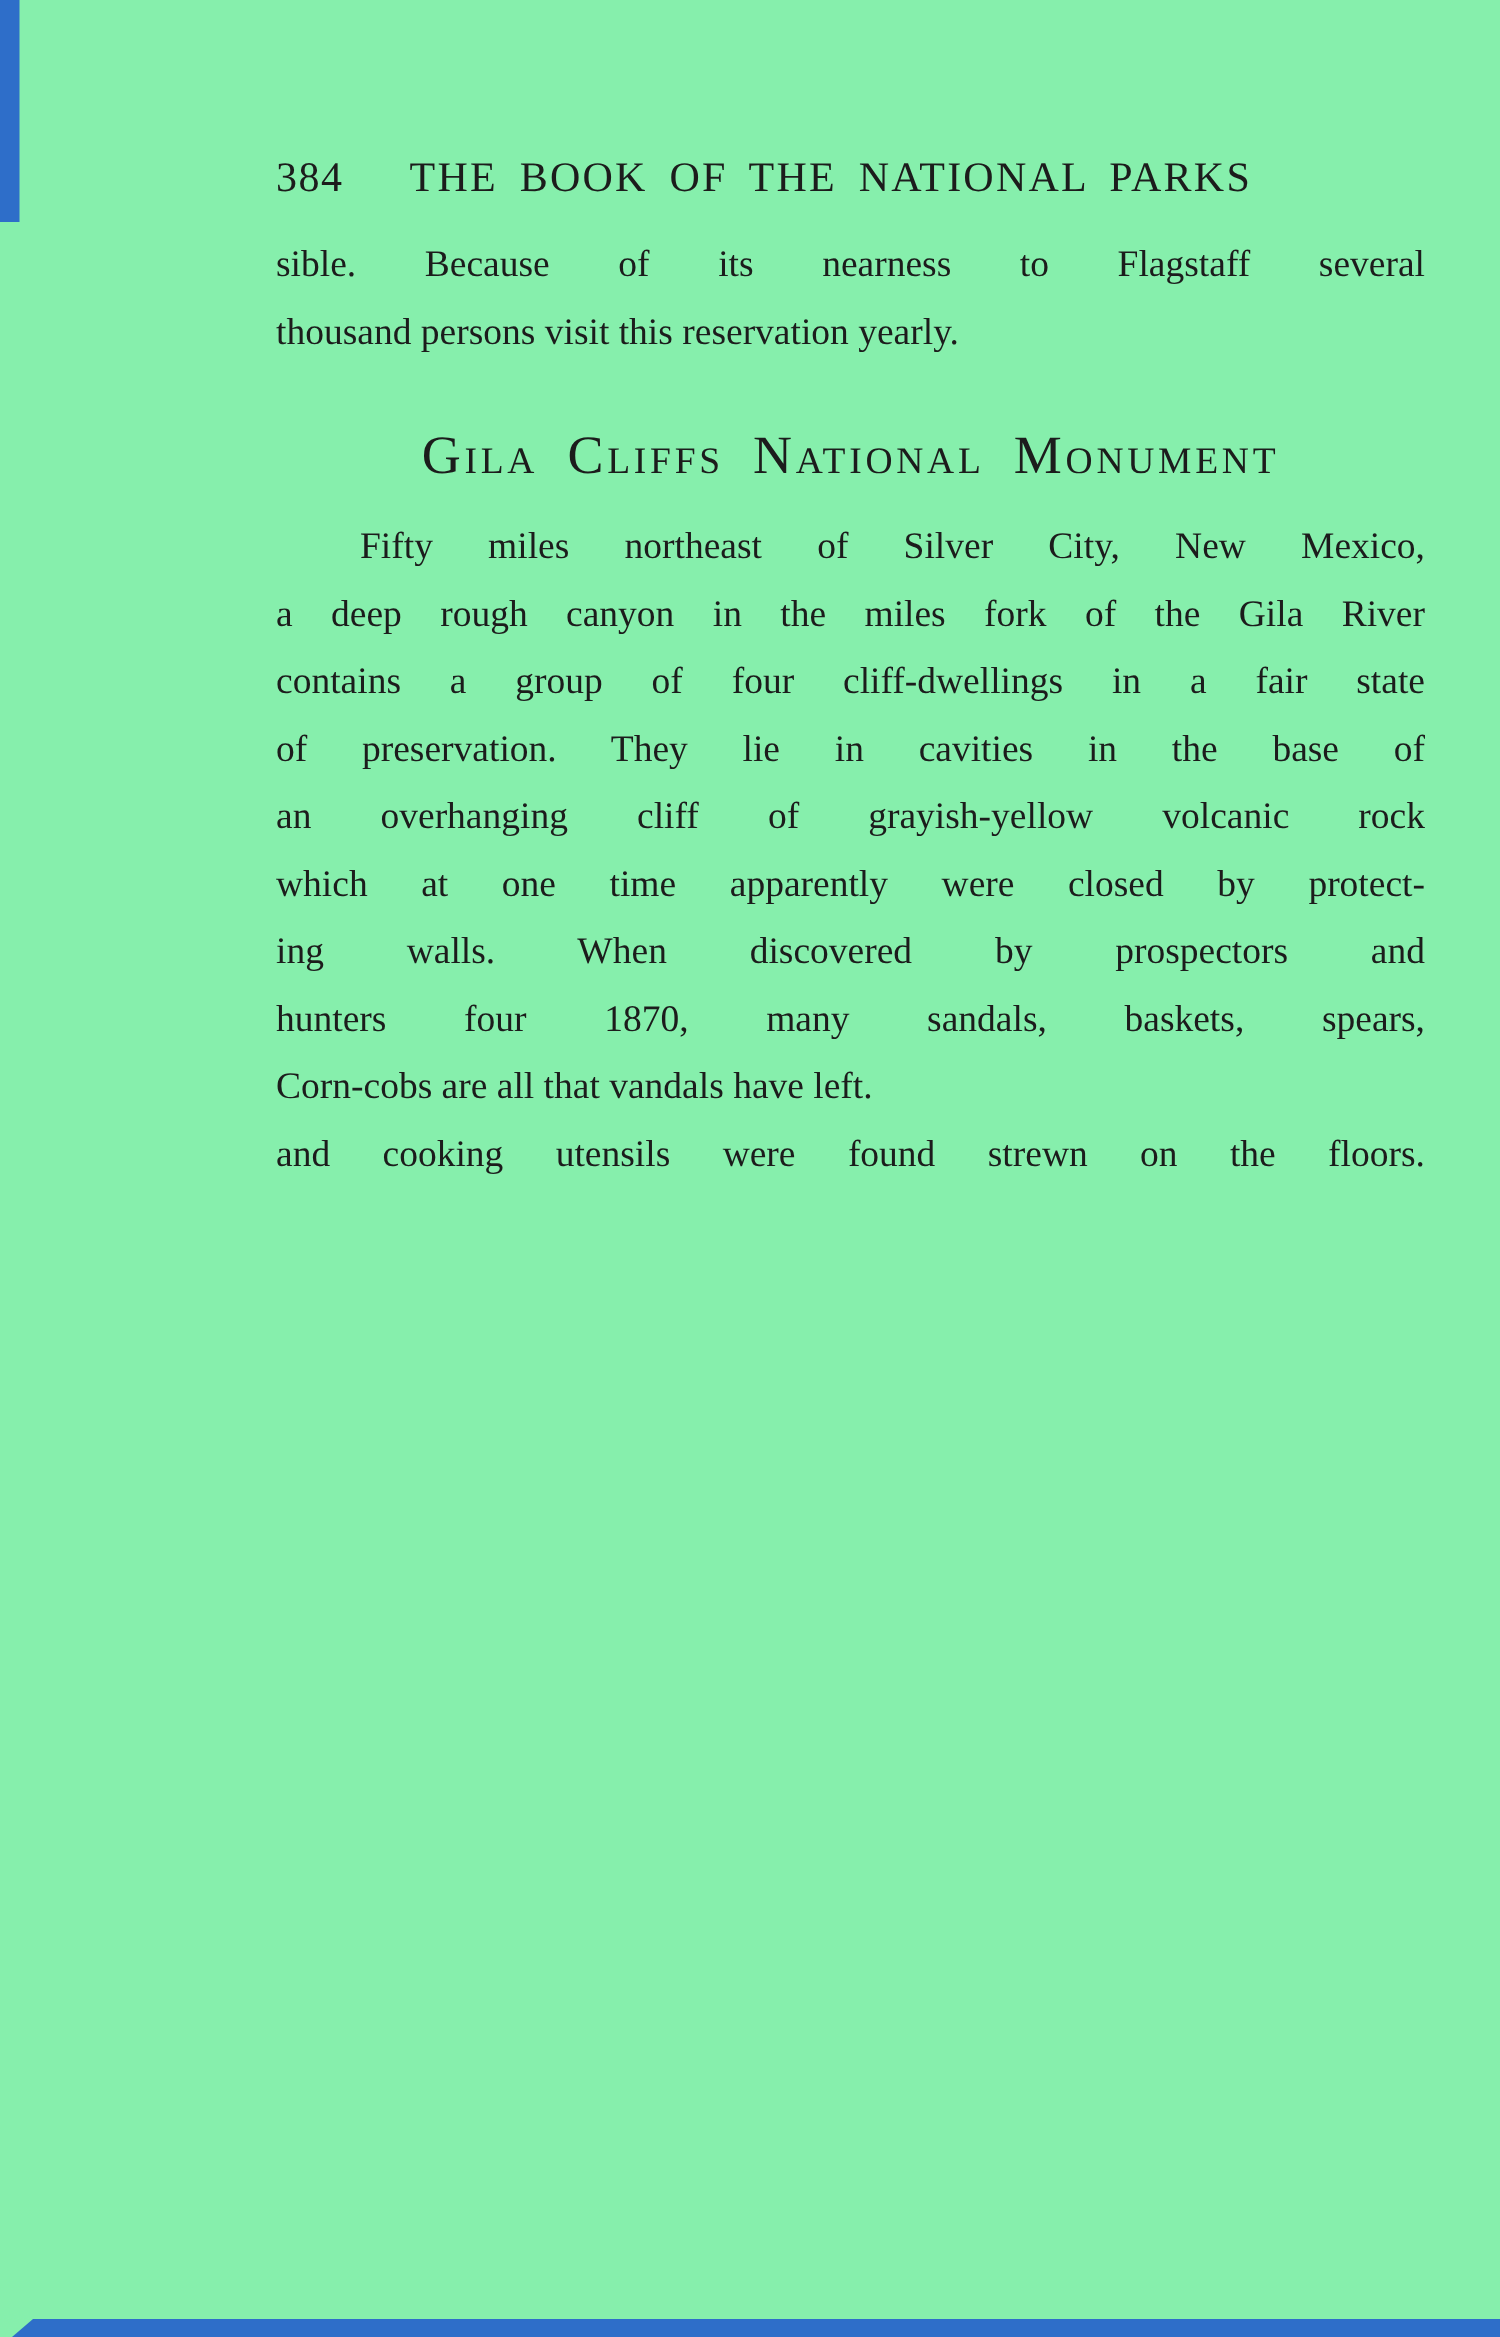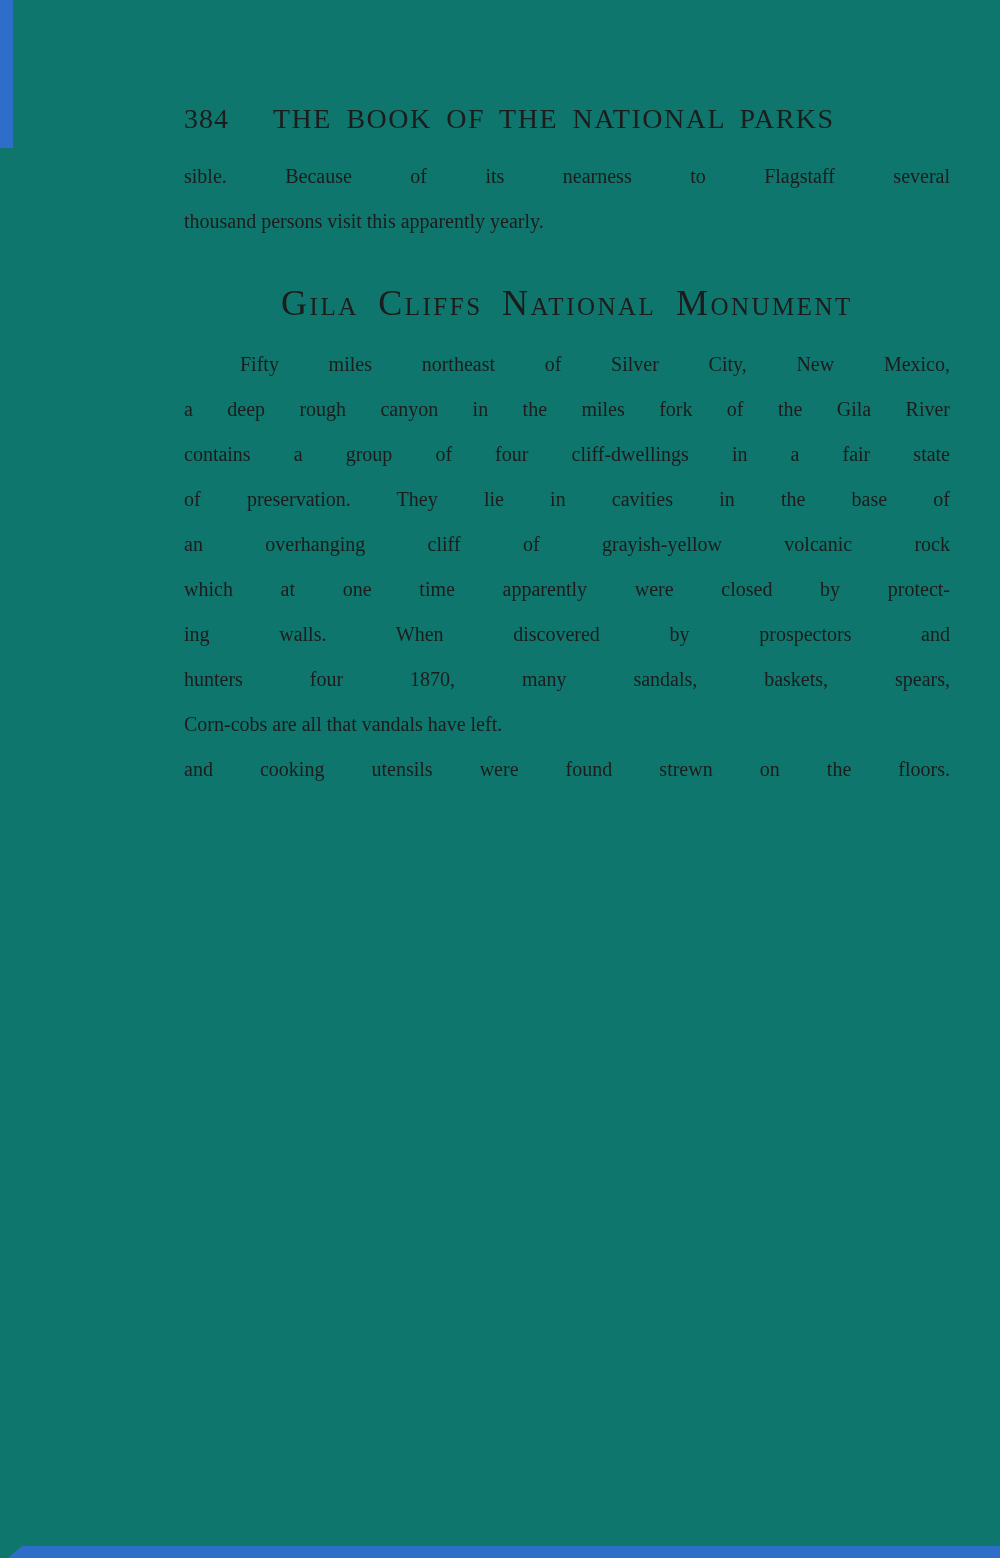--- a/index.html
+++ b/index.html
@@ -7,21 +7,21 @@
       padding: 0;
       width: 1000px;
       height: 1558px;
       overflow: hidden;
       background: #fbfbf9;
     }
     .page {
       position: relative;
       width: 1000px;
       height: 1558px;
-      background: #0f766e;
+      background: #86efac;
       font-family: "Liberation Serif", "DejaVu Serif", serif;
       color: #1c1c1c;
     }
     
     .edge-left {
       position: absolute;
       left: 0;
       top: 0;
       width: 13px;
       height: 148px;
@@ -62,21 +62,21 @@
     .page-number {
       margin-right: 44px;
       letter-spacing: 1px;
     }
     .running-title {
       flex: 1;
       text-align: left;
       word-spacing: 6px;
     }
     .para {
-      font-size: 20px;
+      font-size: 25px;
     }
     .line {
       line-height: 45px;
       height: 45px;
       white-space: nowrap;
     }
     .line.just {
       text-align: justify;
       text-align-last: justify;
       white-space: normal;
@@ -114,21 +114,21 @@
 
   <div class="text-block">
 
     <div class="page-header">
       <span class="page-number">384</span>
       <span class="running-title">THE BOOK OF THE NATIONAL PARKS</span>
     </div>
 
     <div class="para para-1">
       <div class="line just">sible.  Because  of  its  nearness  to  Flagstaff  several</div>
-      <div class="line left">thousand persons visit this apparently yearly.</div>
+      <div class="line left">thousand persons visit this reservation yearly.</div>
     </div>
 
     <div class="section-heading">Gila Cliffs National Monument</div>
 
     <div class="para para-2">
       <div class="line just indent">Fifty miles northeast of Silver City, New Mexico,</div>
       <div class="line just">a deep rough canyon in the miles fork of the Gila River</div>
       <div class="line just">contains a group of four cliff-dwellings in a fair state</div>
       <div class="line just">of preservation.  They lie in cavities in the base of</div>
       <div class="line just">an overhanging cliff of grayish-yellow volcanic rock</div>

